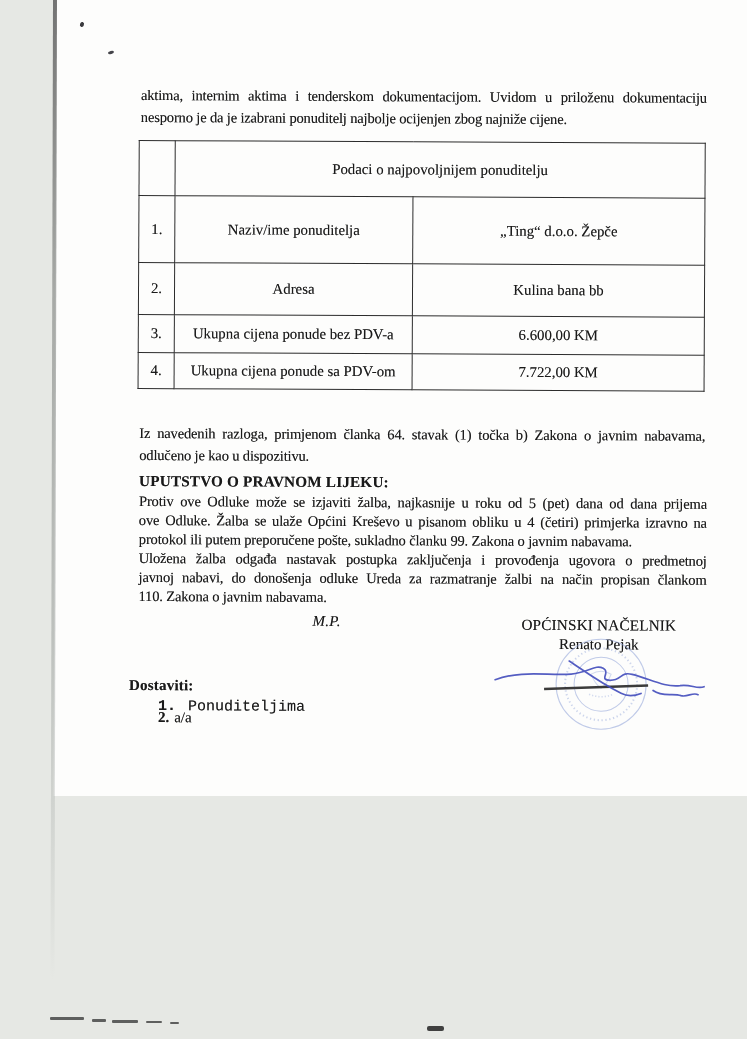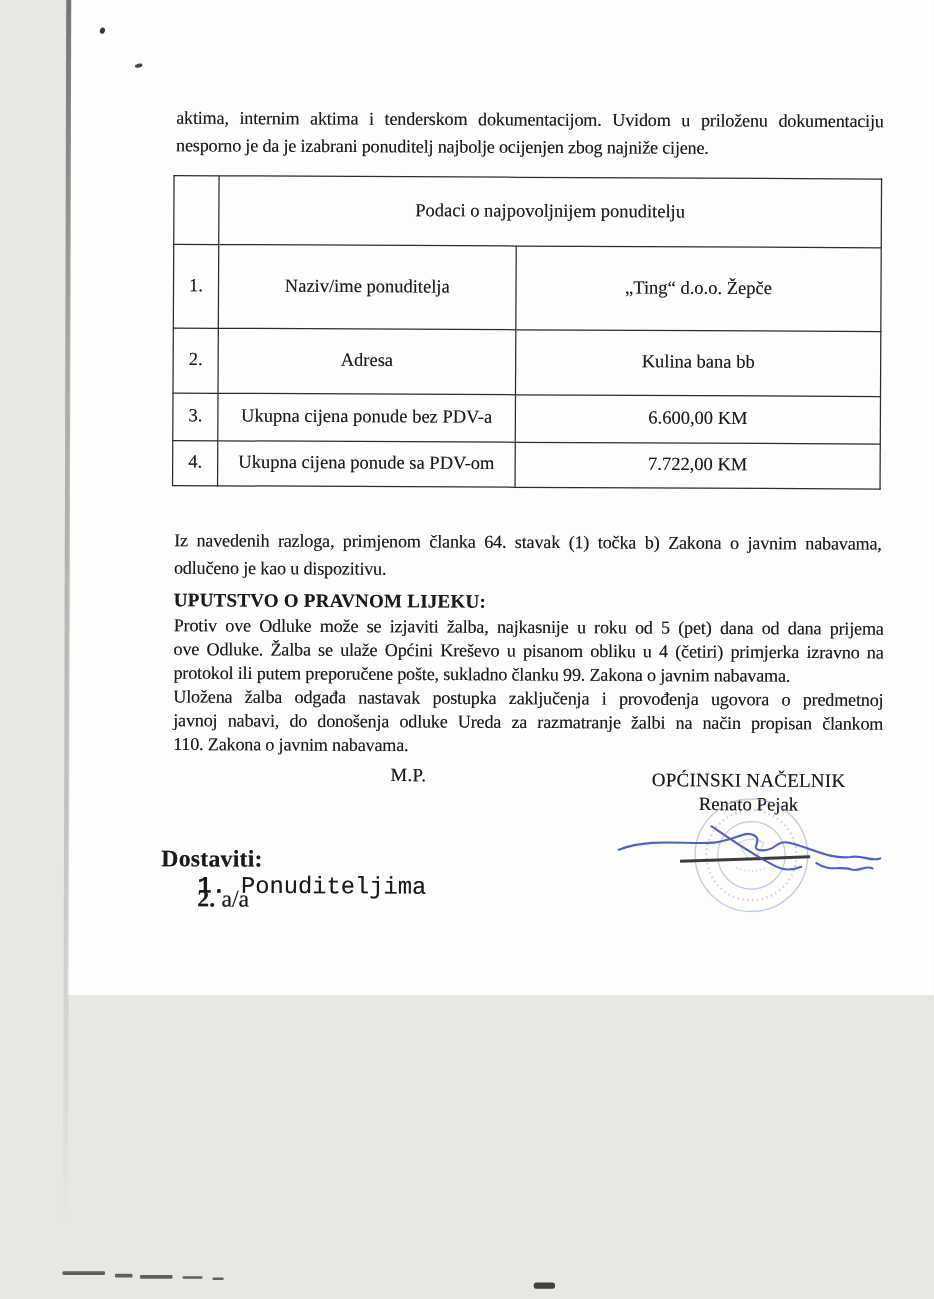--- a/index.html
+++ b/index.html
@@ -66,28 +66,28 @@
     border: 1.8px solid #2c2c2c;
     text-align: center; vertical-align: middle;
     font-size: 14.8px; color: #1a1a1a; padding: 0 4px;
     text-shadow: 0 0 0.5px rgba(20,20,20,.5);
     overflow: hidden;
   }
   .col-num { width: 36px; } .col-label { width: 238px; } .col-value { width: 292px; }
   .tr-head { height: 55px; } .tr-1 { height: 67px; } .tr-2 { height: 52px; }
   .tr-3 { height: 38px; } .tr-4 { height: 36px; }
 
-  #mp-mark { left: 271px; top: 611px; font-size: 15px; letter-spacing: 0.3px; }
+  #mp-mark { left: 271px; top: 611px; font-size: 15px; letter-spacing: 0.3px; font-style: italic; }
   #signatory { position: absolute; left: 455px; top: 614px; width: 205px; text-align: center; }
   #signatory .t { font-size: 15.2px; letter-spacing: 0.2px; text-shadow: 0 0 0.5px rgba(20,20,20,.55); }
   #signatory .n { font-size: 15px; margin-top: 2px; text-shadow: 0 0 0.5px rgba(20,20,20,.55); }
 
   #sig-area { position: absolute; left: 430px; top: 628px; width: 270px; height: 115px; }
 
-  #distribution { position: absolute; left: 88px; top: 677px; font-size: 19px; }
+  #distribution { position: absolute; left: 88px; top: 677px; font-size: 15px; }
   #distribution .head { font-weight: bold; letter-spacing: 0.2px; text-shadow: 0 0 0.5px rgba(20,20,20,.55); }
   .dist-item { position: absolute; white-space: nowrap; text-shadow: 0 0 0.4px rgba(20,20,20,.5); }
   .dist-item .no { font-weight: bold; }
   #dist-1 { left: 29px; top: 21px; font-family: Liberation Mono, monospace; } #dist-1 .no { margin-right: 12px; }
   #dist-2 { left: 29px; top: 32px; } #dist-2 .no { margin-right: 5px; }
 </style>
 </head>
 <body>
 
 <div id="canvas">

